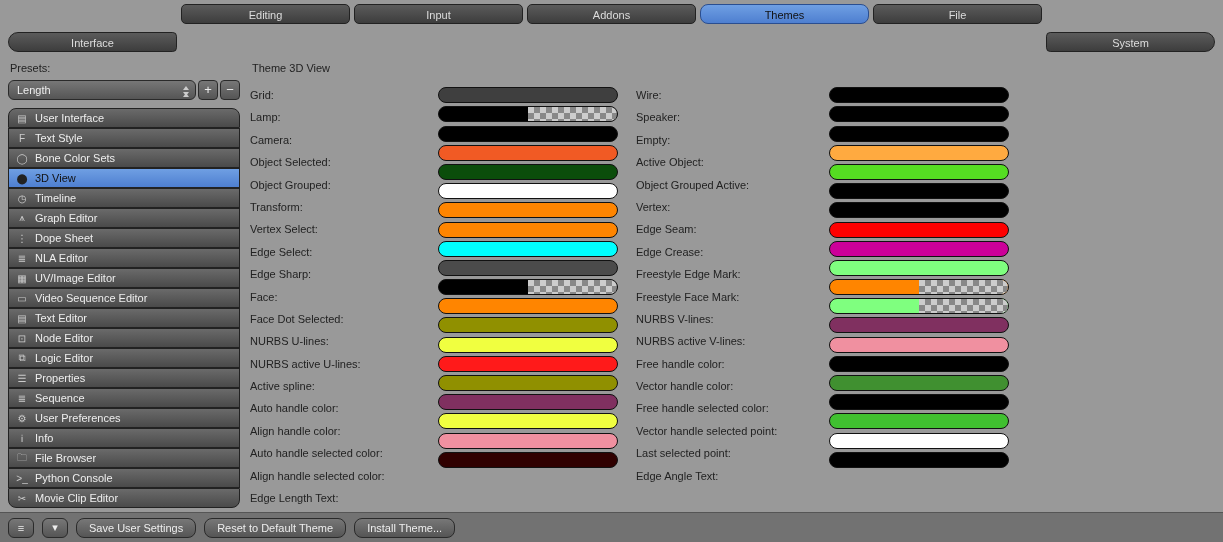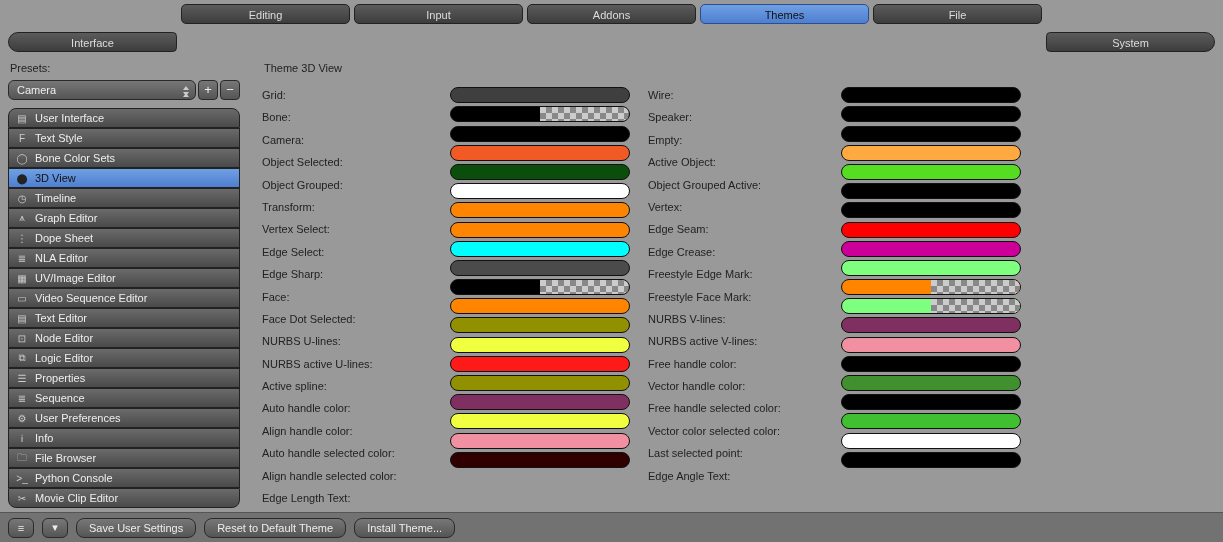--- a/index.html
+++ b/index.html
@@ -2,26 +2,26 @@
 <html><head>
 <meta charset="utf-8">
 <style>
   * { margin:0; padding:0; box-sizing:border-box; font-family:"Lucida Grande","Segoe UI",Arial,sans-serif; font-size:11px; }
   body { background:#999; color:#ddd; width:1223px; height:542px; overflow:hidden; position:relative; }
 
   
   .top-tabs { display:flex; gap:4px; padding:4px 8px; background:#999; }
   .top-tabs .tab { flex:1; height:20px; line-height:20px; text-align:center; border-radius:5px;
     background:linear-gradient(#5b5b5b,#3d3d3d); color:#ddd; border:1px solid #222; cursor:pointer;}
-  .top-tabs .tab.active { background:linear-gradient(#6f9fe3,#4e7fd0); color:#111; border-color:#2a4e90;}
+  .top-tabs .tab.active { background:linear-gradient(#6f9fe3,#4e7fd0); color:#111; border-color:#2a4e90;border-radius:8px;}
   .top-tabs .tab:first-child, .top-tabs .tab:last-child{border-radius:12px;margin-top:28px;}
   .top-tabs .tab:first-child{border-top-right-radius:5px;border-bottom-right-radius:5px;}
   .top-tabs .tab:last-child{border-top-left-radius:5px;border-bottom-left-radius:5px;}
 
-  .body-area { display:flex; padding:4px 22px 0 8px; gap:22px; height:480px; }
+  .body-area { display:flex; padding:4px 22px 0 8px; gap:10px; height:480px; }
 
   
   .left { width:232px; flex:0 0 232px; }
   .left .label { color:#222; margin:2px 0 6px 2px; }
   .presets-row { display:flex; gap:2px; margin-bottom:8px; }
   .presets-dd { flex:1; height:20px; border-radius:6px; background:linear-gradient(#777,#555);
     border:1px solid #2a2a2a; display:flex; align-items:center; padding:0 18px 0 8px; color:#eee; cursor:pointer; position:relative;}
   .presets-dd:after{content:"";position:absolute;right:6px;top:5px;width:0;height:0;
     border-left:3px solid transparent;border-right:3px solid transparent;border-bottom:4px solid #ccc;
     filter: drop-shadow(0 7px 0 #ccc);}
@@ -79,21 +79,21 @@
     <div class="tab">File</div>
     <div class="tab">System</div>
   </div>
 
 <div class="body-area">
 
   <div class="left">
     <div class="label">Presets:</div>
     <div class="presets-row">
       <div class="presets-dd">
-        <span>Camera</span>
+        <span>Length</span>
       </div>
       <div class="sq-btn">+</div>
       <div class="sq-btn">−</div>
     </div>
     <div class="cat-list" id="cat-list">
         <div class="cat-item">
           <span class="cat-icon">▤</span>
           <span>User Interface</span>
         </div>
         <div class="cat-item">
@@ -173,21 +173,21 @@
           <span>Movie Clip Editor</span>
         </div>
       </div>
   </div>
 
   <div class="main">
     <div class="title">Theme 3D View</div>
     <div class="columns">
       <div class="col-lbl" id="c1">
           <div class="prop-label">Grid:</div>
-          <div class="prop-label">Bone:</div>
+          <div class="prop-label">Lamp:</div>
           <div class="prop-label">Camera:</div>
           <div class="prop-label">Object Selected:</div>
           <div class="prop-label">Object Grouped:</div>
           <div class="prop-label">Transform:</div>
           <div class="prop-label">Vertex Select:</div>
           <div class="prop-label">Edge Select:</div>
           <div class="prop-label">Edge Sharp:</div>
           <div class="prop-label">Face:</div>
           <div class="prop-label">Face Dot Selected:</div>
           <div class="prop-label">NURBS U-lines:</div>
@@ -230,21 +230,21 @@
           <div class="prop-label">Vertex:</div>
           <div class="prop-label">Edge Seam:</div>
           <div class="prop-label">Edge Crease:</div>
           <div class="prop-label">Freestyle Edge Mark:</div>
           <div class="prop-label">Freestyle Face Mark:</div>
           <div class="prop-label">NURBS V-lines:</div>
           <div class="prop-label">NURBS active V-lines:</div>
           <div class="prop-label">Free handle color:</div>
           <div class="prop-label">Vector handle color:</div>
           <div class="prop-label">Free handle selected color:</div>
-          <div class="prop-label">Vector color selected color:</div>
+          <div class="prop-label">Vector handle selected point:</div>
           <div class="prop-label">Last selected point:</div>
           <div class="prop-label">Edge Angle Text:</div>
         </div>
       <div class="col-sw2" id="c4">
           <div class="swatch" style="background: rgb(0, 0, 0);"></div>
           <div class="swatch" style="background: rgb(0, 0, 0);"></div>
           <div class="swatch" style="background: rgb(0, 0, 0);"></div>
           <div class="swatch" style="background: rgb(255, 170, 64);"></div>
           <div class="swatch" style="background: rgb(85, 221, 34);"></div>
           <div class="swatch" style="background: rgb(0, 0, 0);"></div>

